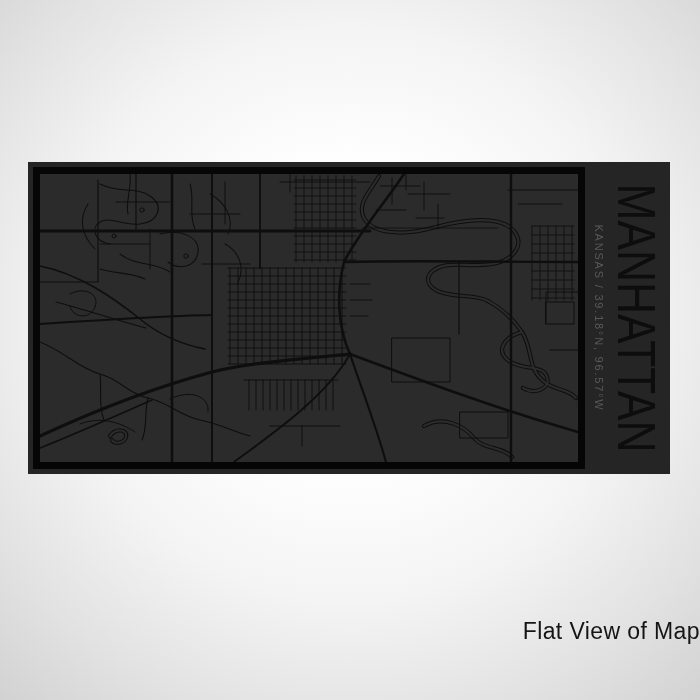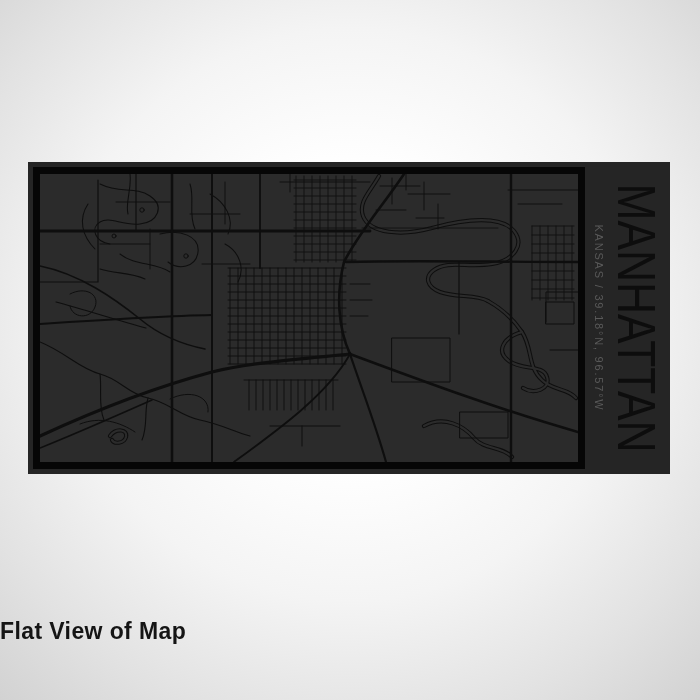--- a/index.html
+++ b/index.html
@@ -55,23 +55,23 @@
   }
   .product-subtitle{
     display:block;
     margin-top:5px;
     font-size:11px;
     letter-spacing:1.8px;
     color:var(--subtitle-text);
   }
   .caption{
     position:absolute;left:0;right:0;top:618px;
-    text-align:left;
+    text-align:right;
     font-size:23px;
-    font-weight:700;
+    font-weight:400;
     letter-spacing:0.4px;
     color:var(--caption-text);
   }
 </style>
 </head>
 <body>
 
 <div class="scene">
 
   <div class="card">

